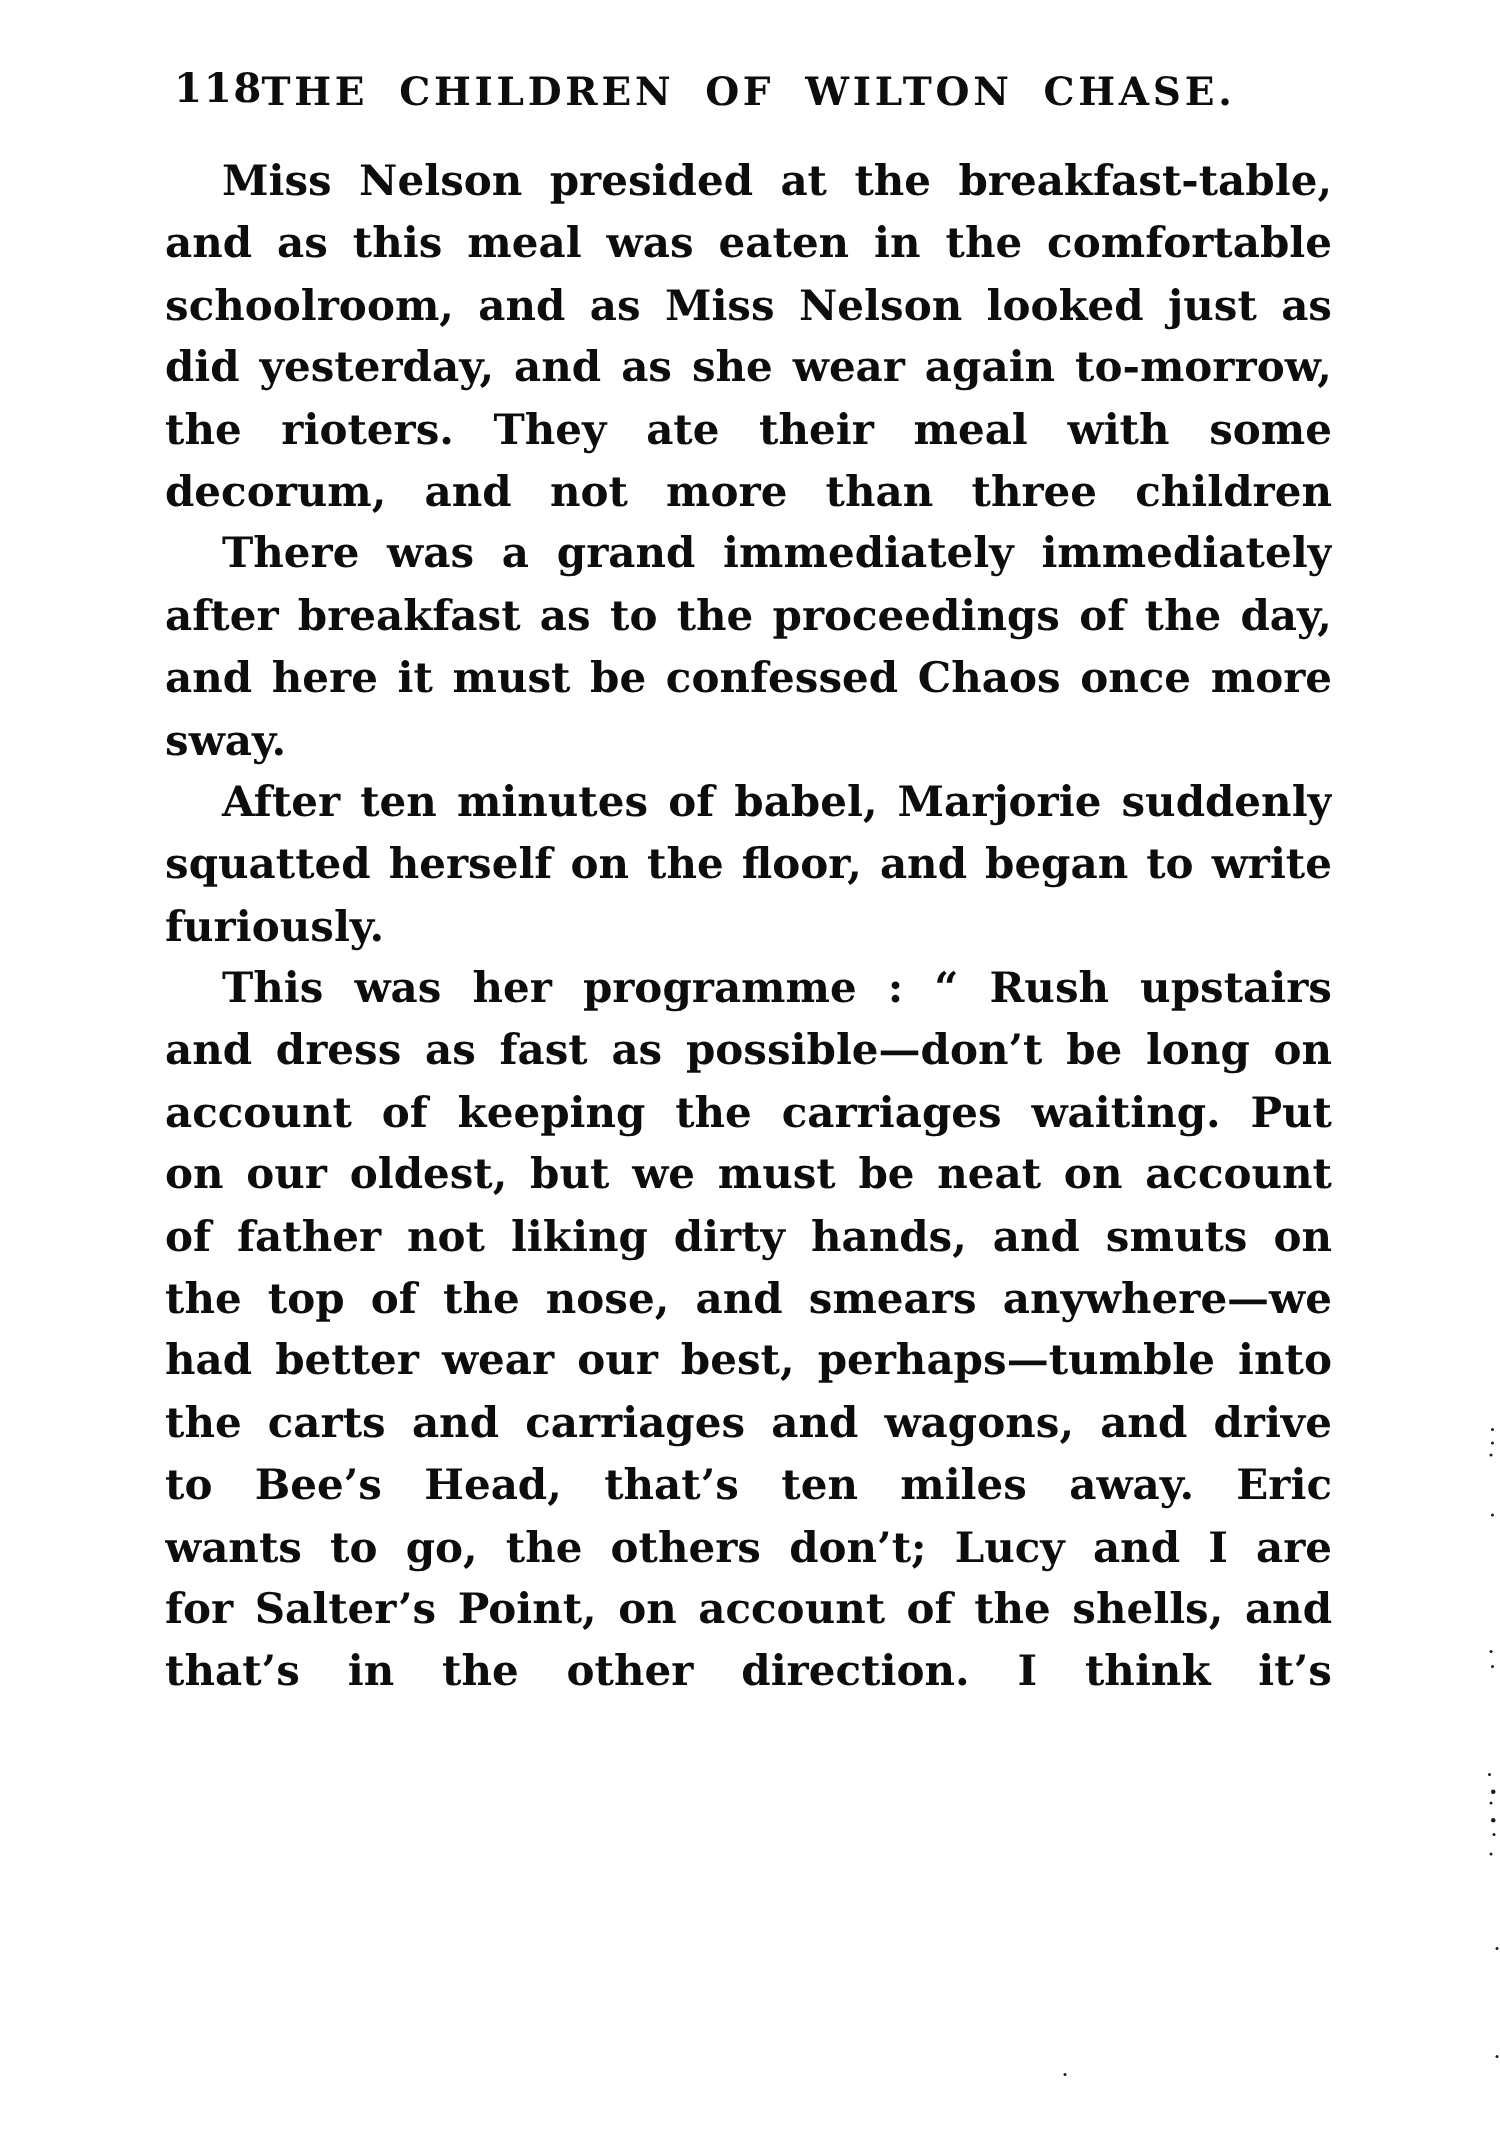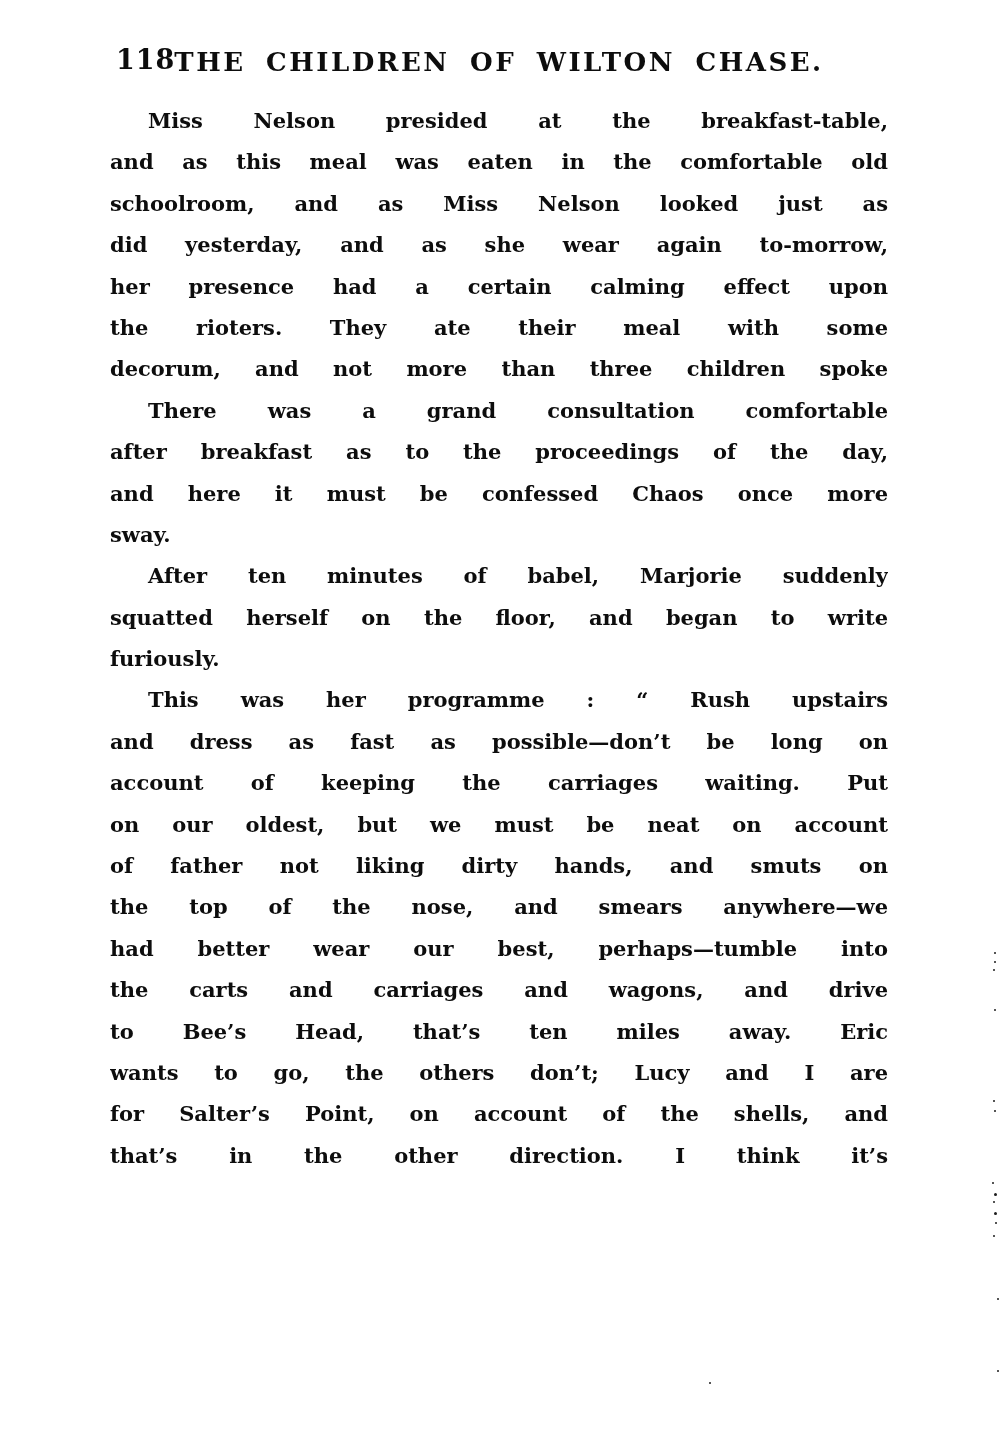--- a/index.html
+++ b/index.html
@@ -44,21 +44,21 @@
     white-space: nowrap;
   }
   
   .text-block {
     position: absolute;
     left: 110px;
     top: 100px;
     width: 778px;
   }
   .line {
-    font-size: 21px;
+    font-size: 28px;
     font-weight: 700;
     line-height: 41.4px;
     height: 41.4px;
     text-align: justify;
     text-align-last: justify;
     white-space: normal;
     overflow: hidden;
   }
   .line.indent {
     padding-left: 38px;
@@ -82,24 +82,23 @@
     <span class="page-num">118</span>
     <span class="running-title">THE CHILDREN OF WILTON CHASE.</span>
   </header>
 
   <main class="text-block">
 
   <div class="line indent">Miss Nelson presided at the breakfast-table,</div>
       <div class="line">and as this meal was eaten in the comfortable old</div>
       <div class="line">schoolroom, and as Miss Nelson looked just as</div>
       <div class="line">did yesterday, and as she wear again to-morrow,</div>
-      <div class="line">her presence had a certain calming effect upon</div>
       <div class="line">the rioters.  They ate their meal with some</div>
       <div class="line">decorum, and not more than three children spoke</div>
-      <div class="line indent">There was a grand consultation comfortable</div>
+      <div class="line indent">There was a grand immediately immediately</div>
       <div class="line">after breakfast as to the proceedings of the day,</div>
       <div class="line">and here it must be confessed Chaos once more</div>
       <div class="line para-end">sway.</div>
       <div class="line indent">After ten minutes of babel, Marjorie suddenly</div>
       <div class="line">squatted herself on the floor, and began to write</div>
       <div class="line para-end">furiously.</div>
       <div class="line indent">This was her programme : “ Rush upstairs</div>
       <div class="line">and dress as fast as possible—don’t be long on</div>
       <div class="line">account of keeping the carriages waiting.  Put</div>
       <div class="line">on our oldest, but we must be neat on account</div>

